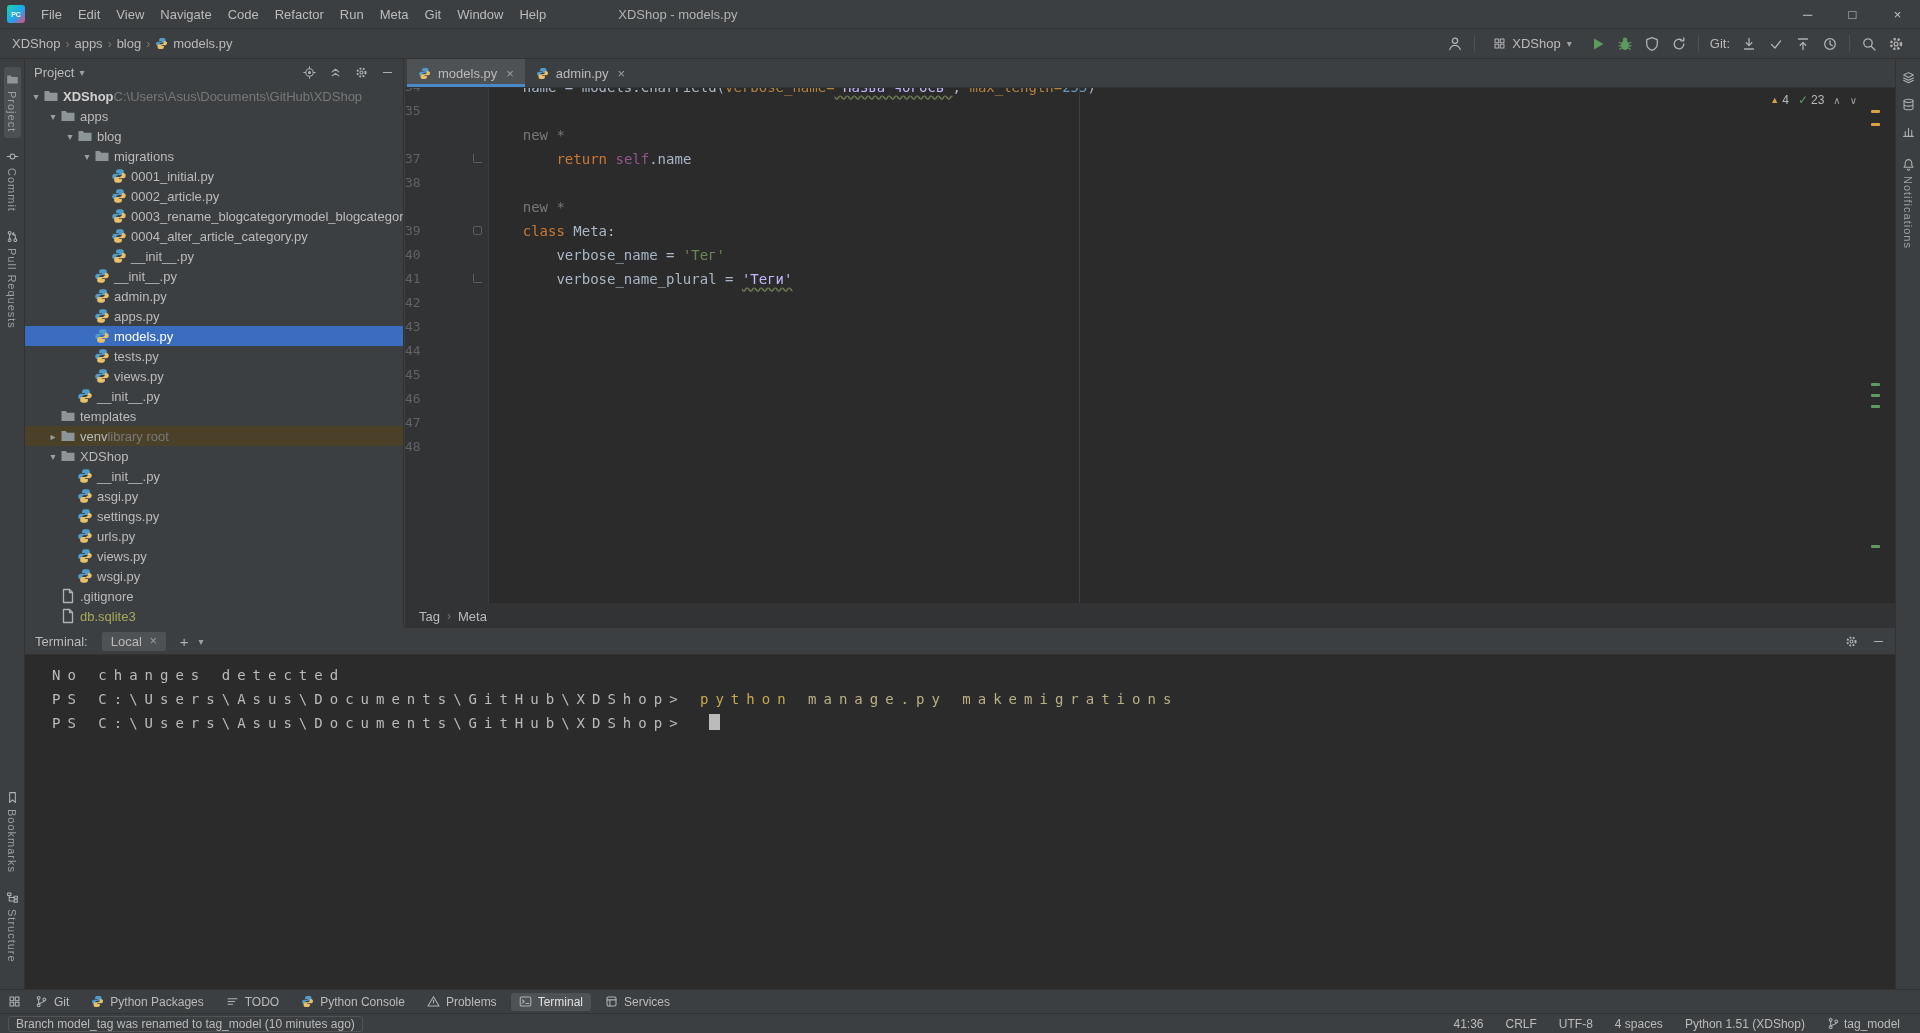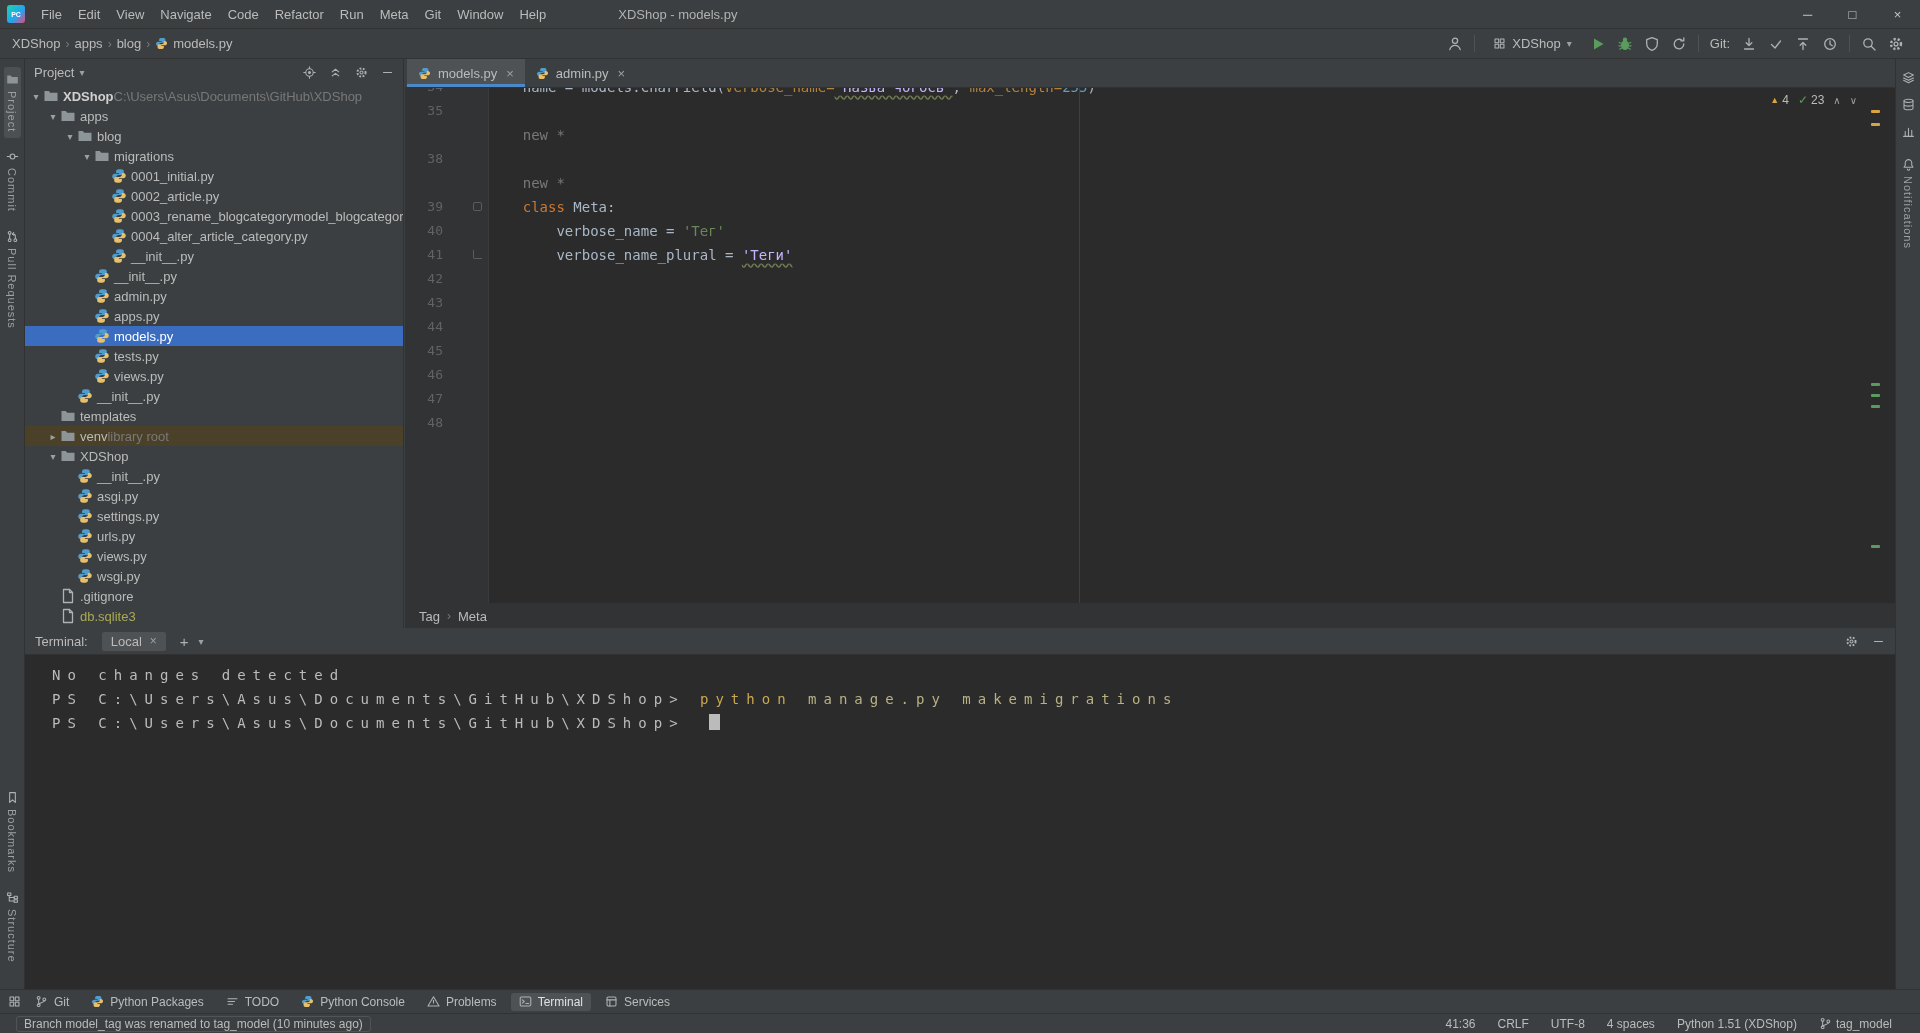--- a/index.html
+++ b/index.html
@@ -57,21 +57,21 @@
   .editor{position:absolute;left:405px;top:59px;width:1490px;height:569px;background:#2B2B2B}
   .tabs{height:29px;background:#3C3F41;border-bottom:1px solid #323232;display:flex;align-items:stretch;padding-left:2px}
   .tab{display:flex;align-items:center;gap:7px;padding:0 11px;color:#BBBBBB;cursor:default}
   .tab.active{background:#4E5254;box-shadow:inset 0 -3px 0 #4A88C7}
   .tab .tclose{color:#9DA0A3;font-size:13px;margin-left:2px}
   .codewrap{position:absolute;left:0;top:29px;right:0;bottom:25px;overflow:hidden;font-family:"DejaVu Sans Mono",monospace;font-size:14px}
   .gutterbg{position:absolute;left:0;top:0;bottom:0;width:84px;background:#313335;border-right:1px solid #3A3D3F}
   .marginline{position:absolute;left:674px;top:0;bottom:0;width:1px;background:#3C4045}
   .codelines{position:absolute;left:0;top:-13px;right:0}
   .crow{display:flex;height:24px;line-height:24px}
-  .ln{width:46px;text-align:right;padding-right:8px;color:#606366;flex:none;font-size:13px}
+  .ln{width:46px;padding-right:8px;color:#606366;flex:none;font-size:13px}
   .gslot{width:38px;flex:none;position:relative}
   .ctext{white-space:pre}
   .tk-d{color:#A9B7C6}.tk-kw{color:#CC7832}.tk-s{color:#6A8759}.tk-nu{color:#6897BB}
   .tk-sf{color:#94558D}.tk-fn{color:#FFC66D}.tk-pa{color:#B3823C}
   .tk-st{color:#c4b5fd;text-decoration:underline wavy #6E7B52;text-underline-offset:3px}
   .tk-il{color:#787878;font-size:14px}
   .ovr{position:absolute;left:12px;top:5px;width:14px;height:14px;border:1px solid #5F8787;border-radius:50%;color:#8AB0B0;font-size:9px;line-height:12px;text-align:center}
   .fold{position:absolute;right:7px;width:9px;height:9px;top:7px}
   .fold.top{border:1px solid #5A5D5E;border-radius:2px}
   .fold.bottom{border-left:1px solid #5A5D5E;border-bottom:1px solid #5A5D5E;border-radius:0 0 0 2px}
@@ -95,21 +95,21 @@
   .th-right{margin-left:auto;display:flex;gap:14px;align-items:center}
   .tbody{position:absolute;top:27px;left:0;right:0;bottom:0;padding:8px 0 0 27px;font-family:"DejaVu Sans Mono",monospace;font-size:14px;letter-spacing:7px;overflow:hidden}
   .tline{height:24px;line-height:24px;white-space:pre}
   .seg-p{color:#BBBBBB}.seg-cmd{color:#C9A94F}.seg-arg{color:#B9B184}
   .tcursor{display:inline-block;width:11px;height:16px;background:#BBBBBB;vertical-align:-2px;margin-left:9px}
 
   
   .toolbar-bottom{position:absolute;left:0;top:989px;width:100%;height:24px;background:#3C3F41;border-top:1px solid #323232;display:flex;align-items:center;gap:6px;padding:0 8px;font-size:12px}
   .bw-item{display:flex;align-items:center;gap:6px;padding:2px 8px;border-radius:3px;color:#BBBBBB}
   .bw-item.active{background:#4E5254;color:#E0E0E0}
-  .statusbar{position:absolute;left:0;top:1013px;width:100%;height:20px;background:#3C3F41;border-top:1px solid #323232;display:flex;align-items:center;padding:0 16px;font-size:12px;color:#BBBBBB}
+  .statusbar{position:absolute;left:0;top:1013px;width:100%;height:20px;background:#3C3F41;border-top:1px solid #323232;display:flex;align-items:center;padding:0 8px;font-size:12px;color:#BBBBBB}
   .sb-msg{border:1px solid #515456;border-radius:3px;padding:0 7px;height:16px;line-height:14px}
   .sb-right{margin-left:auto;display:flex;gap:22px;align-items:center;padding-right:12px}
   .sb-branch{display:flex;align-items:center;gap:4px}
 </style>
 </head>
 <body>
 
 <div id="app">
 
   <header class="titlebar">
@@ -651,20 +651,27 @@
             <span class="ln">35</span>
             <span class="gslot"></span>
             <span class="ctext"></span>
           </div>
           <div class="crow">
             <span class="ln"></span>
             <span class="gslot"></span>
             <span class="ctext"><span class="tk-il">    new *</span></span>
           </div>
           <div class="crow">
+            <span class="ln">37</span>
+            <span class="gslot">
+              <span class="fold bottom"></span>
+            </span>
+            <span class="ctext"><span class="tk-d">        </span><span class="tk-kw">return </span><span class="tk-sf">self</span><span class="tk-d">.name</span></span>
+          </div>
+          <div class="crow">
             <span class="ln">38</span>
             <span class="gslot"></span>
             <span class="ctext"></span>
           </div>
           <div class="crow">
             <span class="ln"></span>
             <span class="gslot"></span>
             <span class="ctext"><span class="tk-il">    new *</span></span>
           </div>
           <div class="crow">

